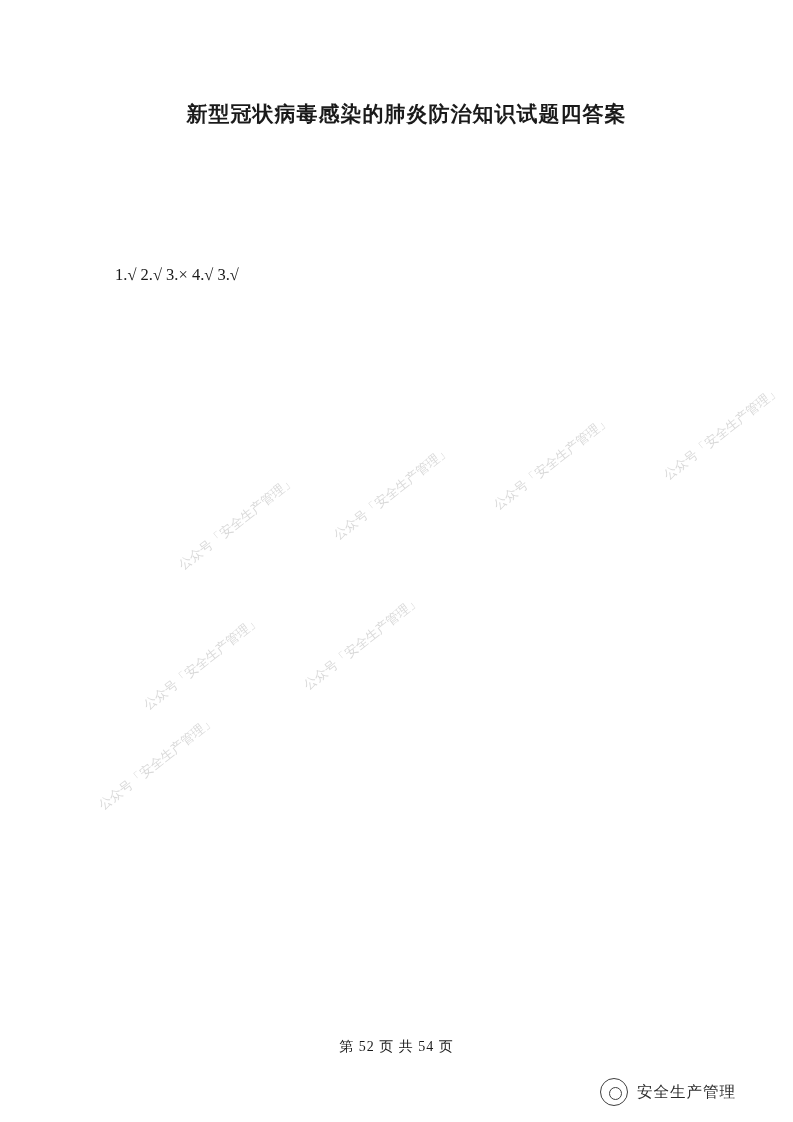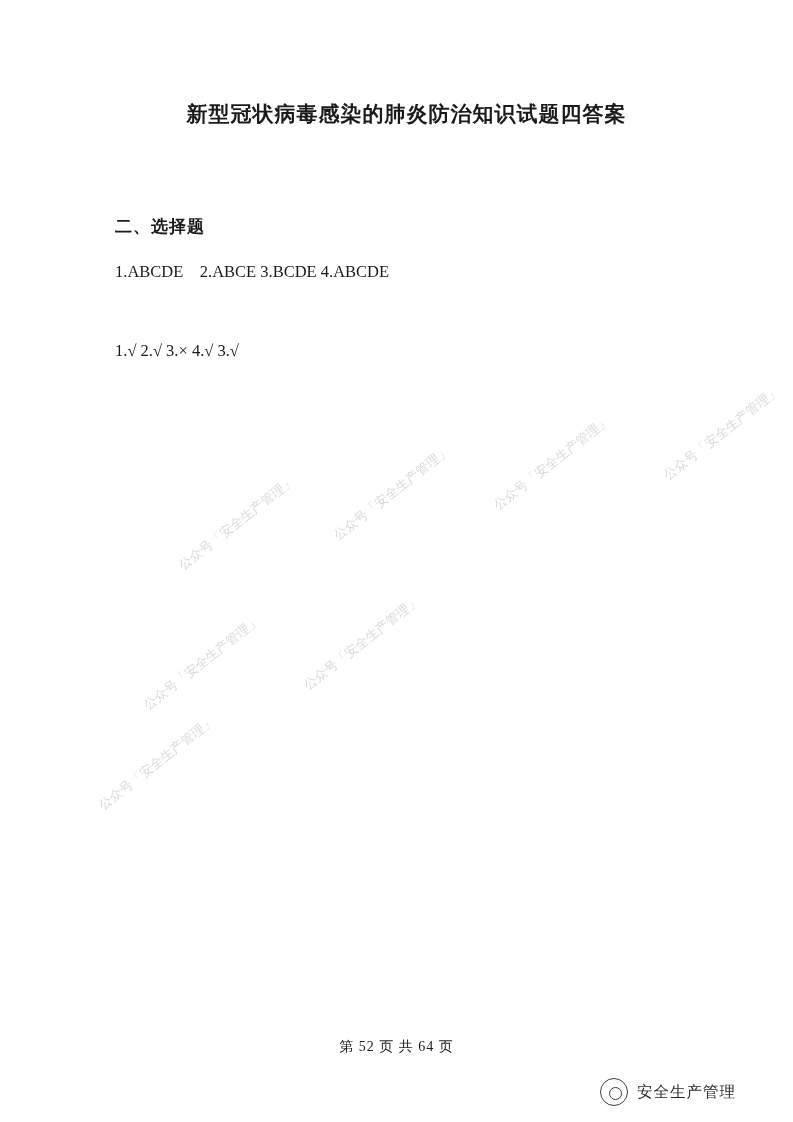--- a/index.html
+++ b/index.html
@@ -124,34 +124,30 @@
 
 <div class="page">
 
   <div class="doc-title">新型冠状病毒感染的肺炎防治知识试题四答案</div>
 
   <div class="content">
 
 
     <div class="block-gap"></div>
 
-    <div class="section">
-      <div class="section-head">二、选择题</div>
-      <p class="line">1.ABCDE    2.ABCE 3.BCDE 4.ABCDE</p>
-    </div>
 
     <div class="block-gap"></div>
 
     <div class="section">
       <p class="line">1.√ 2.√ 3.× 4.√ 3.√</p>
     </div>
 
   </div>
 
-  <div class="footer-pager">第 52 页 共 64 页</div>
+  <div class="footer-pager">第 52 页 共 54 页</div>
 
   <div class="brand">
     <span class="brand-logo"></span>
     <span class="brand-text">安全生产管理</span>
   </div>
 
   <div class="wm wm1">公众号「安全生产管理」</div>
   <div class="wm wm2">公众号「安全生产管理」</div>
   <div class="wm wm3">公众号「安全生产管理」</div>
   <div class="wm wm4">公众号「安全生产管理」</div>

